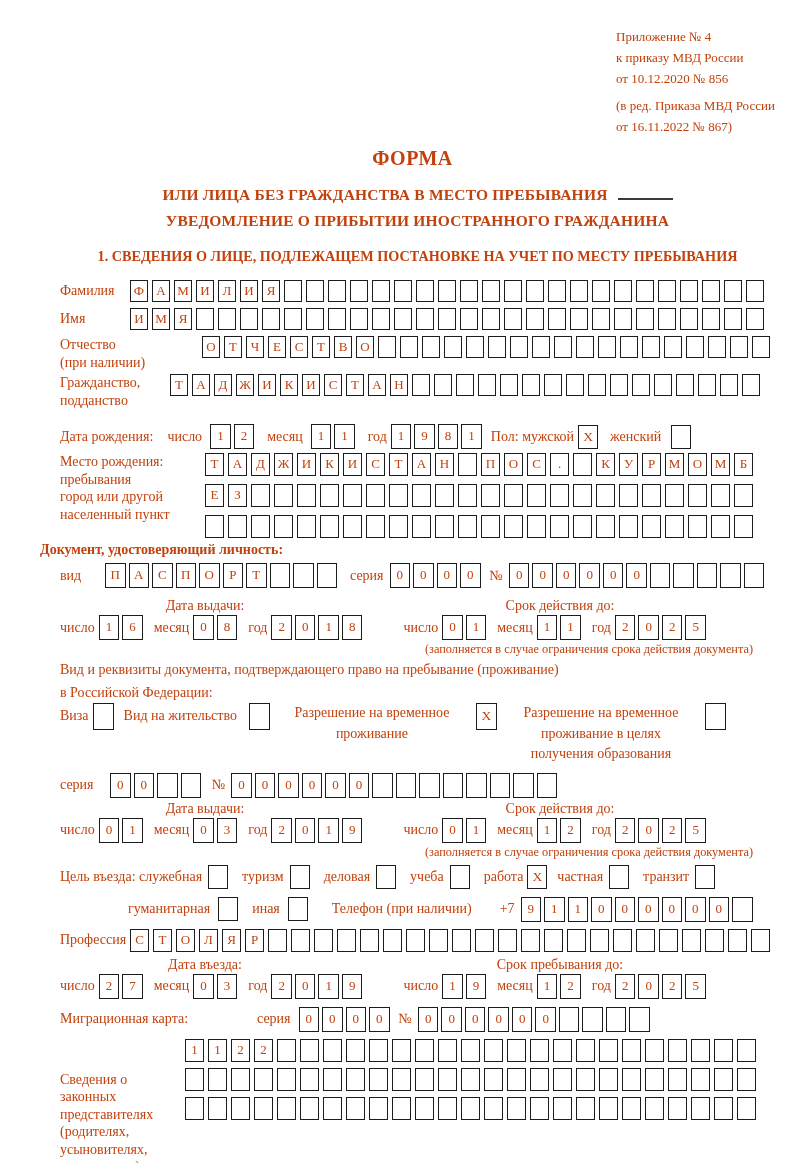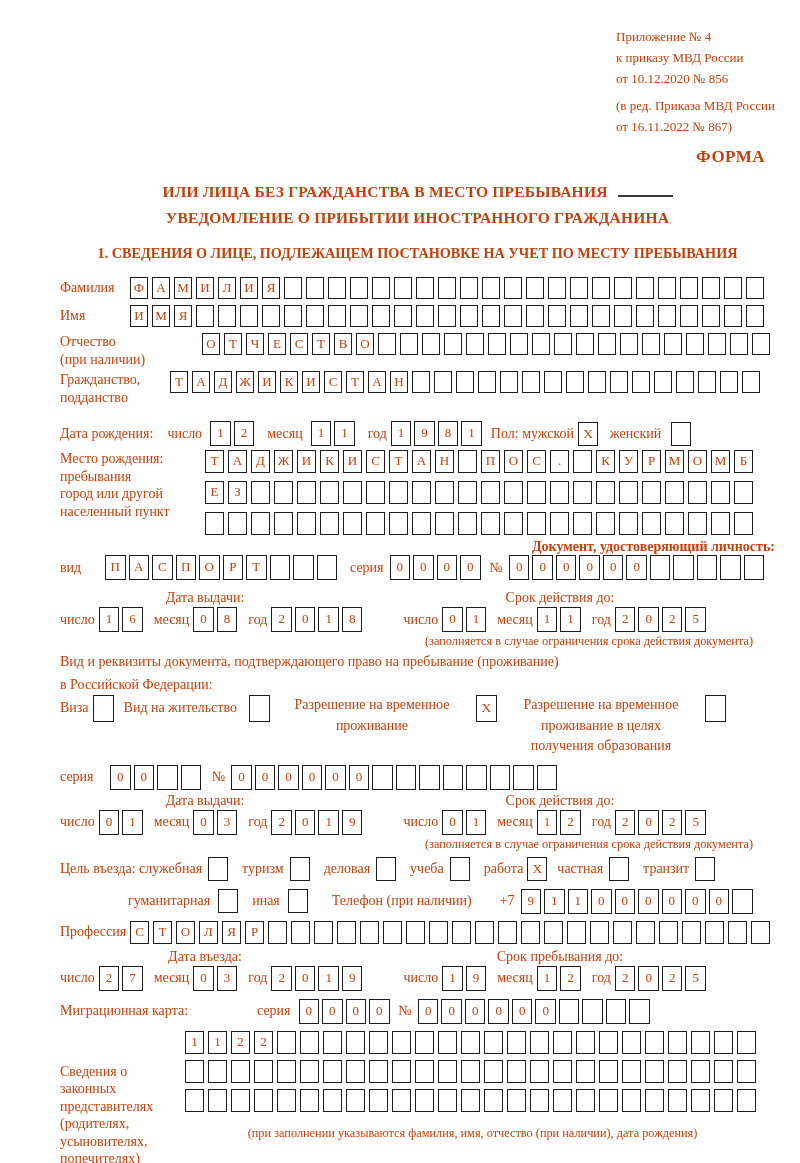--- a/index.html
+++ b/index.html
@@ -3,21 +3,21 @@
 <meta charset="utf-8">
 <style>
   html,body{margin:0;padding:0;background:#888;}
   .page{
     width:800px;height:1163px;background:#ffffff;color:#c2410c;
     font-family:"Liberation Serif","DejaVu Serif",serif;
     box-sizing:border-box;padding:26px 25px 0 60px;position:relative;overflow:hidden;
   }
   .ref{margin-left:556px;font-size:13px;line-height:21px;white-space:nowrap;}
   .ref .gap{margin-top:6px;}
-  .forma{text-align:right;padding-right:10px;font-weight:bold;font-size:17px;margin-top:10px;letter-spacing:.5px;}
+  .forma{text-align:center;padding-right:10px;font-weight:bold;font-size:20px;margin-top:10px;letter-spacing:.5px;}
   .title{text-align:center;font-weight:bold;font-size:15.5px;line-height:26px;margin-top:12px;letter-spacing:.2px;}
   .uline{display:inline-block;width:55px;border-bottom:2px solid #3a3a3a;margin-left:10px;}
   .section{text-align:center;font-weight:bold;font-size:14.2px;margin-top:14px;margin-bottom:15px;}
   .row{display:flex;align-items:center;margin-bottom:6px;font-size:14px;}
   .top{align-items:flex-start;}
   .lbl{flex:0 0 auto;}
   .w45{width:45px;}.w50{width:50px;}.w70{width:70px;}.w110{width:110px;}
   .w125{width:125px;margin-top:32px;}.w142{width:142px;}.w145{width:145px;}.w185{width:185px;}
   .l2{line-height:17.5px;}
   .boxes{display:inline-flex;flex-wrap:nowrap;}
@@ -25,21 +25,21 @@
         margin-right:4px;text-align:center;font-size:13px;line-height:19px;background:#fff;}
   .md .cell{width:19px;height:23px;line-height:20px;}
   .lg .cell{width:20.5px;height:25px;margin-right:3px;line-height:22px;}
   .chk{display:inline-block;box-sizing:border-box;width:20px;height:24px;border:1.6px solid #1c1c1c;
        text-align:center;line-height:21px;font-size:13.5px;background:#fff;flex:0 0 auto;}
   .chk2{width:21px;height:27px;line-height:24px;}
   .mr4{margin-right:4px;}.mr6{margin-right:6px;}.mr8{margin-right:8px;}
   .mr10{margin-right:10px;}.mr12{margin-right:12px;}.mr14{margin-right:14px;}
   .ml10{margin-left:10px;}.ml14{margin-left:14px;}.ml16{margin-left:16px;}
   .stack .boxes{display:flex;margin-bottom:8px;}
-  .doc-header{text-align:right;font-weight:bold;font-size:14px;margin-left:-20px;}
+  .doc-header{text-align:left;font-weight:bold;font-size:14px;margin-bottom:5px;margin-left:-20px;}
   .datelabels{display:flex;font-size:14px;margin-bottom:1px;}
   .dl1{margin-left:65px;width:160px;text-align:center;}
   .dl2{margin-left:115px;width:320px;text-align:center;}
   .note{font-size:12.3px;text-align:right;margin-right:22px;margin-bottom:5px;}
   .intro{font-size:14px;margin-bottom:7px;}
   .intro2{font-size:14px;margin-bottom:2px;}
   .permrow{margin-bottom:8px;}
   .permrow .plabel{line-height:25px;}
   .pstack{text-align:center;line-height:20.5px;width:176px;}
   .repscol{display:flex;flex-direction:column;}
@@ -711,17 +711,16 @@
           <span class="cell"></span>
           <span class="cell"></span>
           <span class="cell"></span>
           <span class="cell"></span>
           <span class="cell"></span>
           <span class="cell"></span>
           <span class="cell"></span>
           <span class="cell"></span>
           <span class="cell"></span>
         </span>
-      <span class="repnote">(при заполнении указываются фамилия, имя, отчество (при наличии), дата рождения)</span>
     </span>
   </div>
 
 </div>
 
 </body></html>

